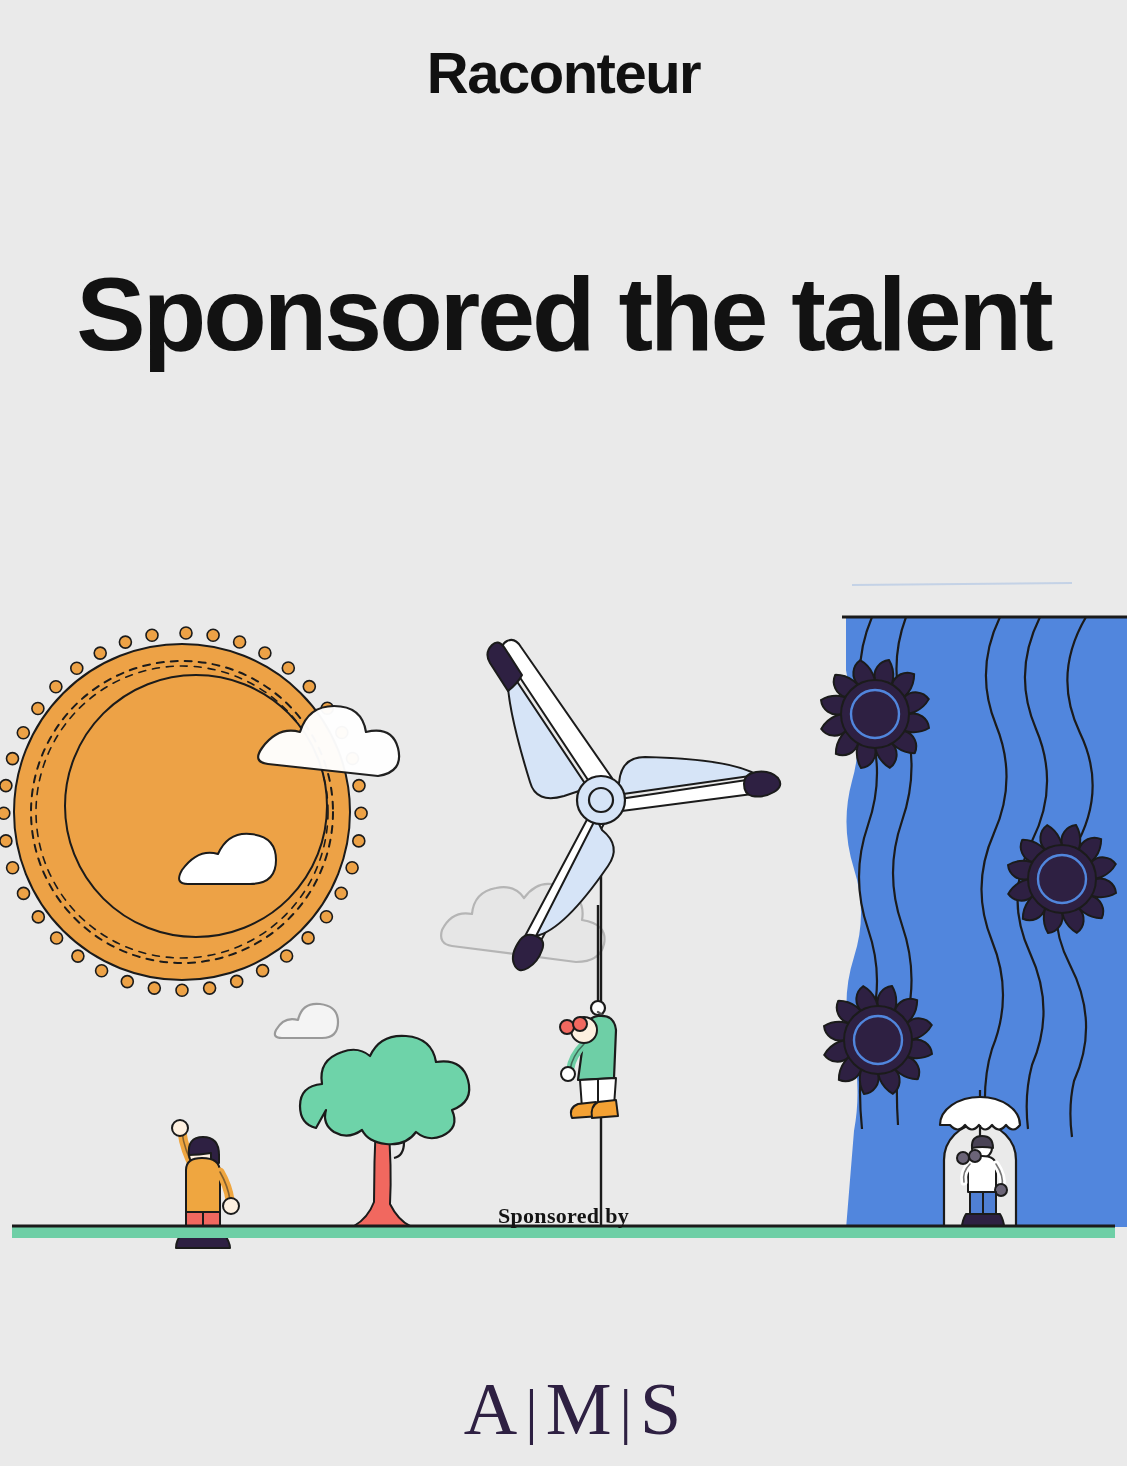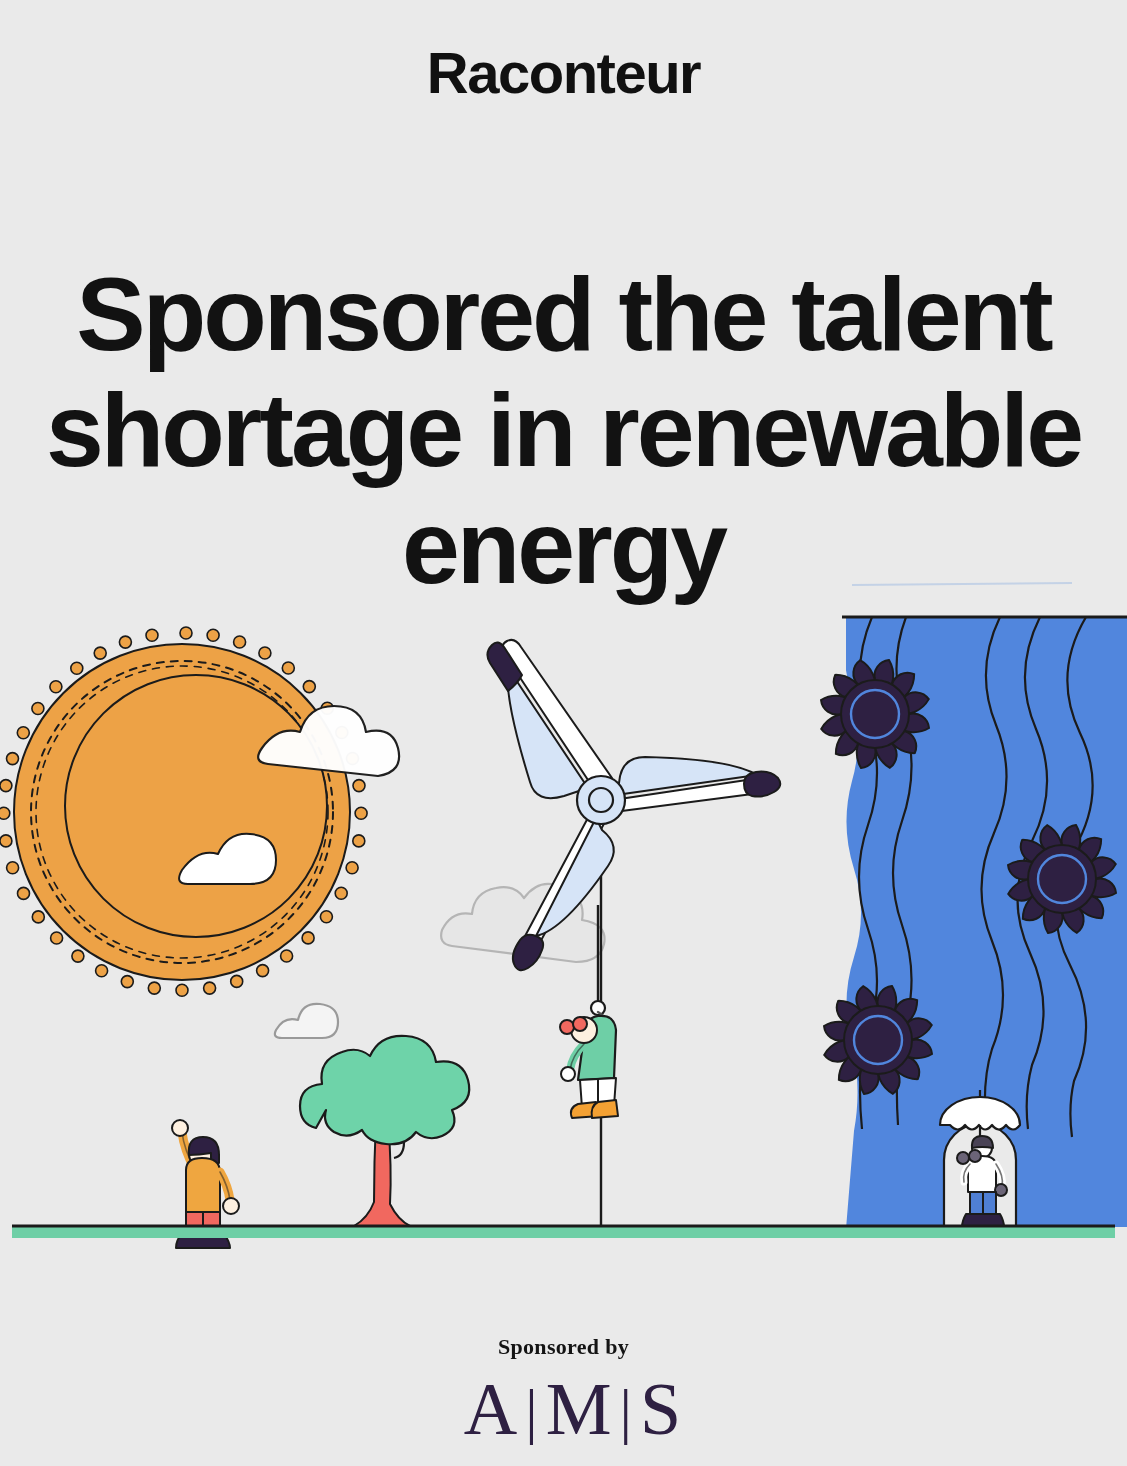--- a/index.html
+++ b/index.html
@@ -61,21 +61,21 @@
     top: 0;
     left: 0;
     width: 1127px;
     height: 1466px;
     pointer-events: none;
   }
 
   
   .sponsor-label {
     position: absolute;
-    top: 1334px;
+    top: 1203px;
     left: 0;
     width: 100%;
     text-align: center;
     font-family: "Liberation Serif", serif;
     font-weight: 700;
     font-size: 22px;
     letter-spacing: 0.3px;
     color: #141414;
   }
   .sponsor-logo {
@@ -103,22 +103,21 @@
 <body>
 
 <div class="page">
 
   <div class="masthead">
     <span class="masthead-logo">Raconteur</span>
   </div>
 
   <h1 class="headline">
     <span>Sponsored the talent</span><br>
-    <span>shortage in renewable</span><br>
-    <span>energy</span>
+    <br>
   </h1>
 
   <svg class="illustration" viewBox="0 0 1127 1466" width="1127" height="1466">
     <defs>
       <clipPath id="waterClip">
         <path d="M846 617 L1127 617 L1127 1227 L846 1227 Z"></path>
       </clipPath>
       <clipPath id="archClip">
         <path d="M846 617 L1127 617 L1127 1227 L846 1227 Z
                  M944 1227 L944 1160 a36 36 0 0 1 72 0 L1016 1227 Z" clip-rule="evenodd"></path>

